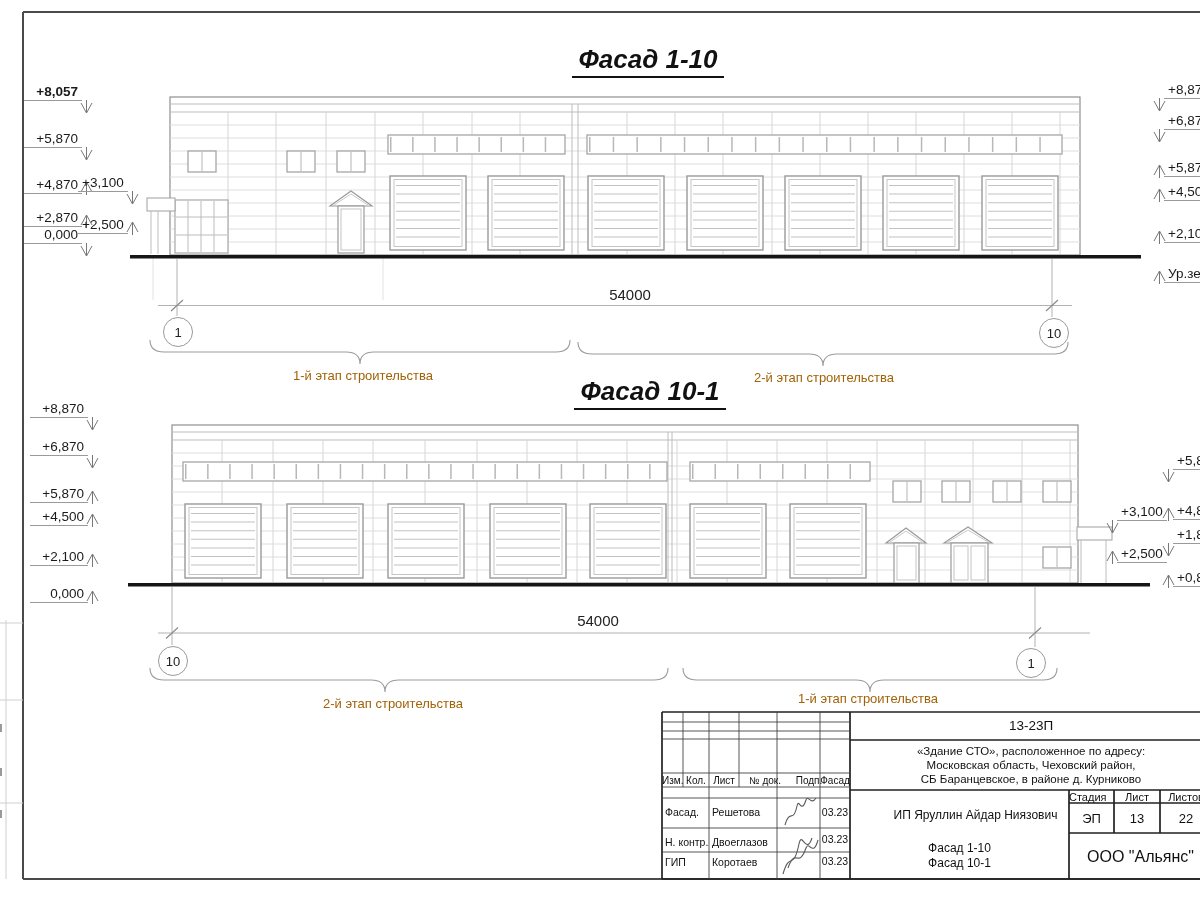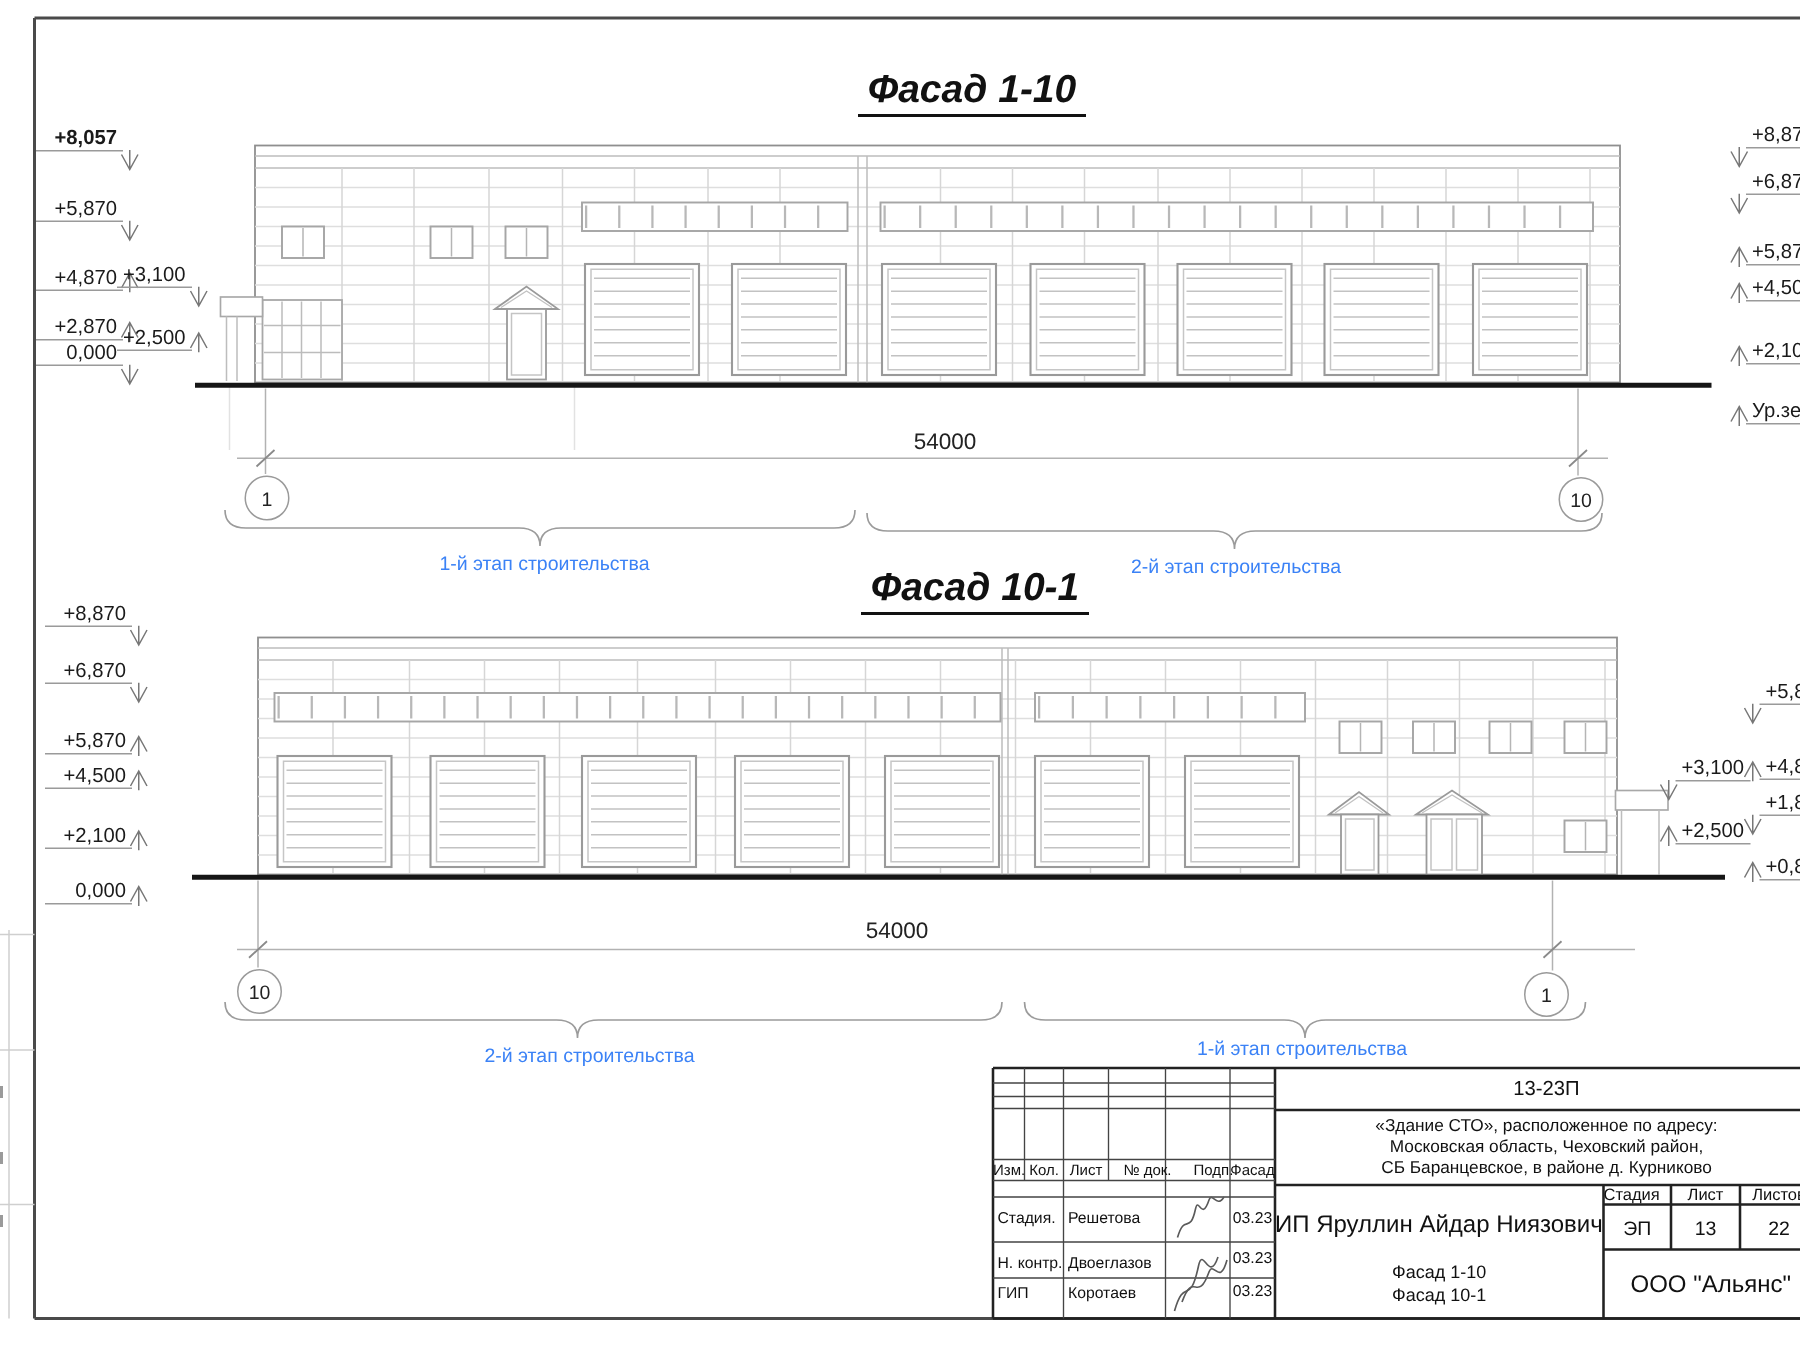--- a/index.html
+++ b/index.html
@@ -12,21 +12,21 @@
   svg.lineart{position:absolute;left:0;top:0;}
   
   .ftitle{
     position:absolute;width:260px;text-align:center;
     font-size:26px;font-style:italic;font-weight:bold;color:#111;
   }
   .ftitle span{border-bottom:2px solid #111;padding:0 6px 2px 6px;}
   
   .dimtext{position:absolute;width:100px;text-align:center;font-size:15px;color:#222;}
   
-  .stage{position:absolute;width:220px;text-align:center;font-size:13px;color:#3b82f6;}
+  .stage{position:absolute;width:220px;text-align:center;font-size:13px;color:#a16207;}
   
   .bubble{
     position:absolute;width:28px;height:28px;border:1px solid #9a9a9a;border-radius:50%;
     background:#fff;display:flex;align-items:center;justify-content:center;
     font-size:13px;color:#222;
   }
   
   .emark{position:absolute;display:flex;align-items:flex-end;font-size:13.5px;color:#1a1a1a;white-space:nowrap;}
   .emark .etext{display:inline-block;min-width:50px;text-align:right;border-bottom:1px solid #9a9a9a;padding:0 4px 1px 4px;line-height:15px;}
   .emark.narrow .etext{min-width:38px;}
@@ -373,31 +373,31 @@
 <div class="tb c" style="left:850px;top:758px;width:362px;font-size:11.5px;line-height:14px;">Московская область, Чеховский район,</div>
 <div class="tb c" style="left:850px;top:772px;width:362px;font-size:11.5px;line-height:14px;">СБ Баранцевское, в районе д. Курниково</div>
 
 <div class="tb c" style="left:662px;top:775px;width:21px;font-size:10px;">Изм.</div>
 <div class="tb c" style="left:683px;top:775px;width:26px;font-size:10px;">Кол.</div>
 <div class="tb c" style="left:709px;top:775px;width:30px;font-size:10px;">Лист</div>
 <div class="tb c" style="left:739px;top:775px;width:52px;font-size:10px;">№ док.</div>
 <div class="tb c" style="left:777px;top:775px;width:64px;font-size:10px;">Подп.</div>
 <div class="tb c" style="left:820px;top:775px;width:30px;font-size:10px;">Фасад</div>
 
-<div class="tb" style="left:665px;top:806px;">Стадия.</div>
+<div class="tb" style="left:665px;top:806px;">Фасад.</div>
 <div class="tb" style="left:712px;top:806px;">Решетова</div>
 <div class="tb c" style="left:820px;top:806px;width:30px;">03.23</div>
 <div class="tb" style="left:665px;top:836px;">Н. контр.</div>
 <div class="tb" style="left:712px;top:836px;">Двоеглазов</div>
 <div class="tb c" style="left:820px;top:833px;width:30px;">03.23</div>
 <div class="tb" style="left:665px;top:856px;">ГИП</div>
 <div class="tb" style="left:712px;top:856px;">Коротаев</div>
 <div class="tb c" style="left:820px;top:855px;width:30px;">03.23</div>
 
-<div class="tb c" style="left:850px;top:808px;width:207px;font-size:16px;">ИП Яруллин Айдар Ниязович</div>
+<div class="tb c" style="left:850px;top:808px;width:207px;font-size:12px;padding-left:22px;">ИП Яруллин Айдар Ниязович</div>
 <div class="tb c" style="left:850px;top:841px;width:219px;font-size:12px;">Фасад 1-10</div>
 <div class="tb c" style="left:850px;top:856px;width:219px;font-size:12px;">Фасад 10-1</div>
 
 <div class="tb c" style="left:1069px;top:791px;width:32px;font-size:11px;">Стадия</div>
 <div class="tb c" style="left:1114px;top:791px;width:46px;font-size:11px;">Лист</div>
 <div class="tb c" style="left:1160px;top:791px;width:52px;font-size:11px;">Листов</div>
 <div class="tb c" style="left:1069px;top:811px;width:45px;font-size:13px;">ЭП</div>
 <div class="tb c" style="left:1114px;top:811px;width:46px;font-size:13px;">13</div>
 <div class="tb c" style="left:1160px;top:811px;width:52px;font-size:13px;">22</div>
 <div class="tb c" style="left:1069px;top:848px;width:143px;font-size:16px;">ООО "Альянс"</div>

